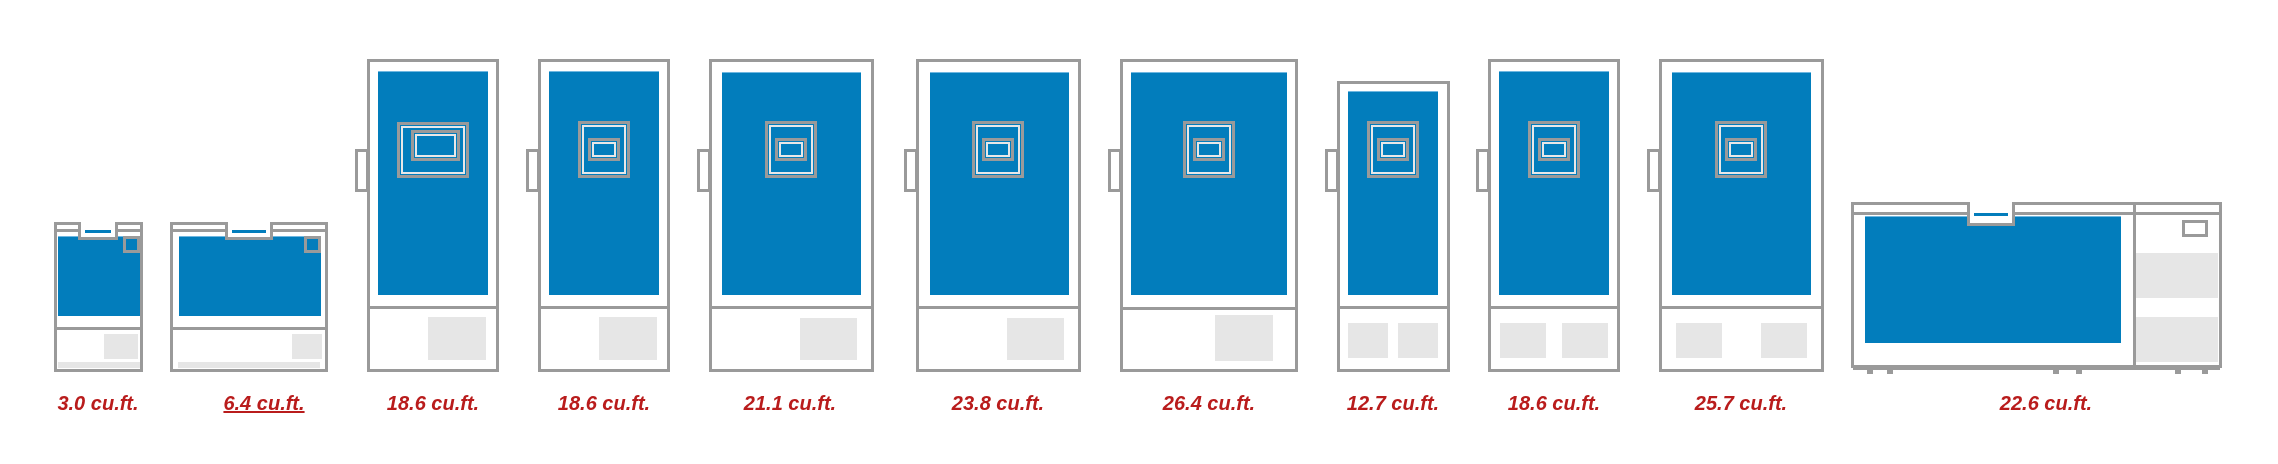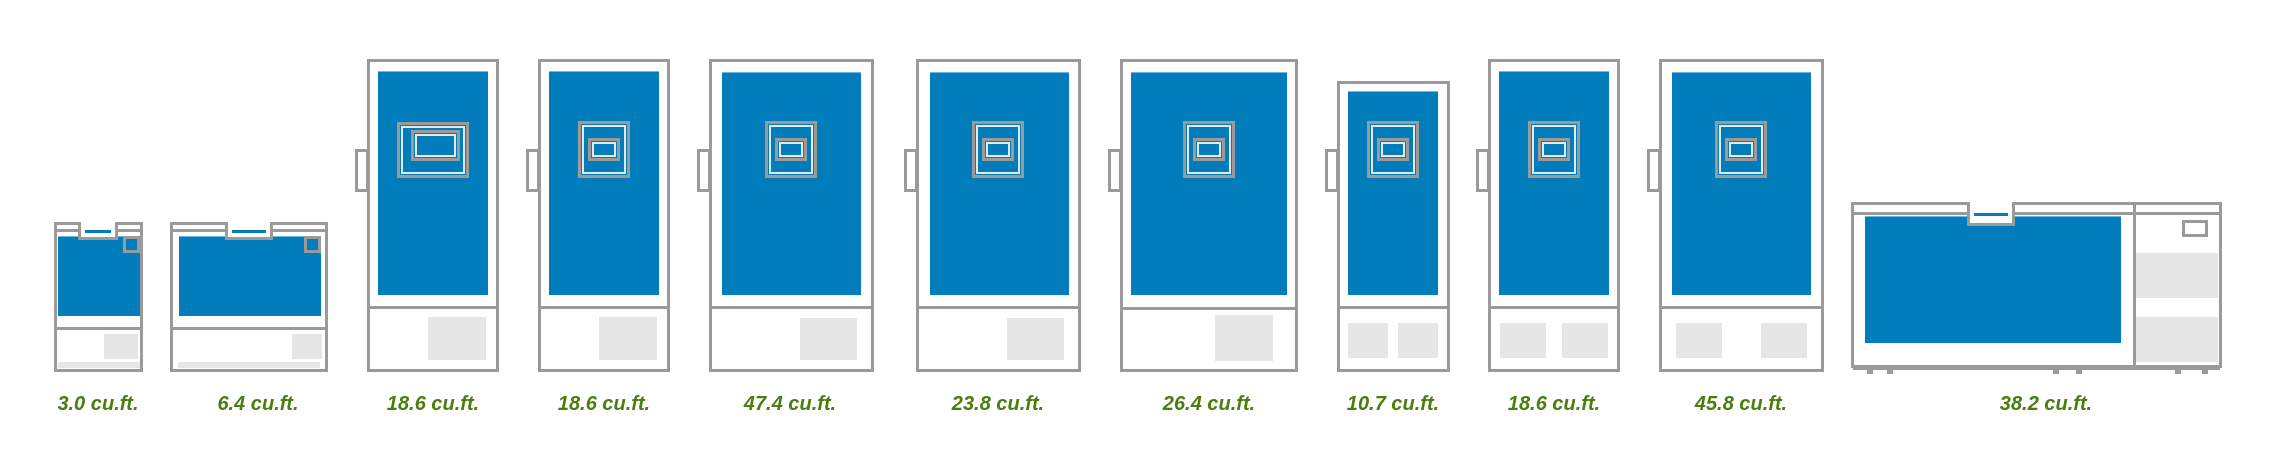--- a/index.html
+++ b/index.html
@@ -9,21 +9,21 @@
   .box { position:absolute; border:3px solid #9a9a9a; background:#fff; box-sizing:border-box; }
   .blue { position:absolute; background:#027dbc; border-top:1px solid #6fb7e0; box-sizing:border-box; }
   .panel { position:absolute; background:#e6e6e6; }
   .divider { position:absolute; height:3px; background:#9a9a9a; }
   .handle { position:absolute; border:3px solid #9a9a9a; background:#fff; box-sizing:border-box; }
   .win-outer { position:absolute; border:3px solid #9a9a9a; box-sizing:border-box;
                outline:2px solid #e8e8e8; outline-offset:-6px; background:#027dbc; }
   .win-inner { position:absolute; border:3px solid #9a9a9a; box-sizing:border-box;
                outline:2px solid #e8e8e8; outline-offset:-6px; background:#027dbc; }
   .label { position:absolute; top:392px; font-size:20px; font-weight:bold; font-style:italic;
-           color:#4d7c0f; text-align:center; white-space:nowrap; transform:translateX(-50%); }
+           color:#b91c1c; text-align:center; white-space:nowrap; transform:translateX(-50%); }
   .lid { position:absolute; height:9px; border:3px solid #9a9a9a; border-bottom:none;
          box-sizing:border-box; background:#fff; }
   .lidline { position:absolute; height:3px; background:#9a9a9a; }
   .latch { position:absolute; border:3px solid #9a9a9a; border-top:none; box-sizing:border-box; background:#fff; }
   .latch .bar { position:absolute; left:4px; right:4px; height:3px; background:#027dbc; }
   .sq { position:absolute; border:3px solid #9a9a9a; box-sizing:border-box; background:#027dbc; }
   .foot { position:absolute; width:6px; height:4px; background:#9a9a9a; }
 </style>
 </head>
 <body>
@@ -49,21 +49,21 @@
   <div class="lidline" style="left:170px;top:229px;width:158px;"></div>
   <div class="blue" style="left:179px;top:236px;width:142px;height:80px;"></div>
   <div class="latch" style="left:225px;top:222px;width:48px;height:18px;">
       <div class="bar" style="top:8px;"></div>
     </div>
   <div class="sq" style="left:304px;top:236px;width:17px;height:17px;"></div>
   <div class="divider" style="left:170px;top:327px;width:158px;"></div>
   <div class="panel" style="left:292px;top:334px;width:30px;height:25px;"></div>
   <div class="panel" style="left:178px;top:362px;width:142px;height:6px;"></div>
 </div>
-<div class="label" style="left:258px;">6.4 cu.ft.</div>
+<div class="label" style="left:264px;text-decoration:underline;">6.4 cu.ft.</div>
 
 <div class="unit">
   <div class="handle" style="left:355px;top:149px;width:14px;height:43px;"></div>
   <div class="box" style="left:367px;top:59px;width:132px;height:313px;"></div>
   <div class="blue" style="left:378px;top:71px;width:110px;height:224px;"></div>
   <div class="win-outer" style="left:397px;top:122px;width:72px;height:56px;"></div>
   <div class="win-inner" style="left:411px;top:130px;width:49px;height:31px;"></div>
   <div class="divider" style="left:367px;top:306px;width:132px;"></div>
   <div class="panel" style="left:428px;top:317px;width:58px;height:43px;"></div>
 </div>
@@ -82,21 +82,21 @@
 
 <div class="unit">
   <div class="handle" style="left:697px;top:149px;width:14px;height:43px;"></div>
   <div class="box" style="left:709px;top:59px;width:165px;height:313px;"></div>
   <div class="blue" style="left:722px;top:72px;width:139px;height:223px;"></div>
   <div class="win-outer" style="left:765px;top:121px;width:52px;height:57px;"></div>
   <div class="win-inner" style="left:775px;top:138px;width:32px;height:23px;"></div>
   <div class="divider" style="left:709px;top:306px;width:165px;"></div>
   <div class="panel" style="left:800px;top:318px;width:57px;height:42px;"></div>
 </div>
-<div class="label" style="left:790px;">47.4 cu.ft.</div>
+<div class="label" style="left:790px;">21.1 cu.ft.</div>
 
 <div class="unit">
   <div class="handle" style="left:904px;top:149px;width:14px;height:43px;"></div>
   <div class="box" style="left:916px;top:59px;width:165px;height:313px;"></div>
   <div class="blue" style="left:930px;top:72px;width:139px;height:223px;"></div>
   <div class="win-outer" style="left:972px;top:121px;width:52px;height:57px;"></div>
   <div class="win-inner" style="left:982px;top:138px;width:32px;height:23px;"></div>
   <div class="divider" style="left:916px;top:306px;width:165px;"></div>
   <div class="panel" style="left:1007px;top:318px;width:57px;height:42px;"></div>
 </div>
@@ -116,21 +116,21 @@
 <div class="unit">
   <div class="handle" style="left:1325px;top:149px;width:14px;height:43px;"></div>
   <div class="box" style="left:1337px;top:81px;width:113px;height:291px;"></div>
   <div class="blue" style="left:1348px;top:91px;width:90px;height:204px;"></div>
   <div class="win-outer" style="left:1367px;top:121px;width:52px;height:57px;"></div>
   <div class="win-inner" style="left:1377px;top:138px;width:32px;height:23px;"></div>
   <div class="divider" style="left:1337px;top:306px;width:113px;"></div>
   <div class="panel" style="left:1348px;top:323px;width:40px;height:35px;"></div>
   <div class="panel" style="left:1398px;top:323px;width:40px;height:35px;"></div>
 </div>
-<div class="label" style="left:1393px;">10.7 cu.ft.</div>
+<div class="label" style="left:1393px;">12.7 cu.ft.</div>
 
 <div class="unit">
   <div class="handle" style="left:1476px;top:149px;width:14px;height:43px;"></div>
   <div class="box" style="left:1488px;top:59px;width:132px;height:313px;"></div>
   <div class="blue" style="left:1499px;top:71px;width:110px;height:224px;"></div>
   <div class="win-outer" style="left:1528px;top:121px;width:52px;height:57px;"></div>
   <div class="win-inner" style="left:1538px;top:138px;width:32px;height:23px;"></div>
   <div class="divider" style="left:1488px;top:306px;width:132px;"></div>
   <div class="panel" style="left:1500px;top:323px;width:46px;height:35px;"></div>
   <div class="panel" style="left:1562px;top:323px;width:46px;height:35px;"></div>
@@ -140,34 +140,34 @@
 <div class="unit">
   <div class="handle" style="left:1647px;top:149px;width:14px;height:43px;"></div>
   <div class="box" style="left:1659px;top:59px;width:165px;height:313px;"></div>
   <div class="blue" style="left:1672px;top:72px;width:139px;height:223px;"></div>
   <div class="win-outer" style="left:1715px;top:121px;width:52px;height:57px;"></div>
   <div class="win-inner" style="left:1725px;top:138px;width:32px;height:23px;"></div>
   <div class="divider" style="left:1659px;top:306px;width:165px;"></div>
   <div class="panel" style="left:1676px;top:323px;width:46px;height:35px;"></div>
   <div class="panel" style="left:1761px;top:323px;width:46px;height:35px;"></div>
 </div>
-<div class="label" style="left:1741px;">45.8 cu.ft.</div>
+<div class="label" style="left:1741px;">25.7 cu.ft.</div>
 
 <div class="unit">
   <div class="box" style="left:1851px;top:202px;width:371px;height:166px;"></div>
   <div class="lidline" style="left:1851px;top:212px;width:371px;"></div>
   <div class="blue" style="left:1865px;top:216px;width:256px;height:127px;"></div>
   <div class="latch" style="left:1967px;top:202px;width:48px;height:24px;">
       <div class="bar" style="top:11px;"></div>
     </div>
   <div class="divider" style="left:2133px;top:202px;width:3px;height:166px;"></div>
   <div class="sq" style="left:2182px;top:220px;width:26px;height:17px;background:#fff;"></div>
   <div class="panel" style="left:2136px;top:253px;width:82px;height:45px;"></div>
   <div class="panel" style="left:2136px;top:317px;width:82px;height:45px;"></div>
   <div class="lidline" style="left:1853px;top:367px;width:367px;"></div>
   <div class="foot" style="left:1867px;top:370px;"></div>
   <div class="foot" style="left:1887px;top:370px;"></div>
   <div class="foot" style="left:2053px;top:370px;"></div>
   <div class="foot" style="left:2076px;top:370px;"></div>
   <div class="foot" style="left:2175px;top:370px;"></div>
   <div class="foot" style="left:2202px;top:370px;"></div>
 </div>
-<div class="label" style="left:2046px;">38.2 cu.ft.</div>
+<div class="label" style="left:2046px;">22.6 cu.ft.</div>
 
 </body></html>

